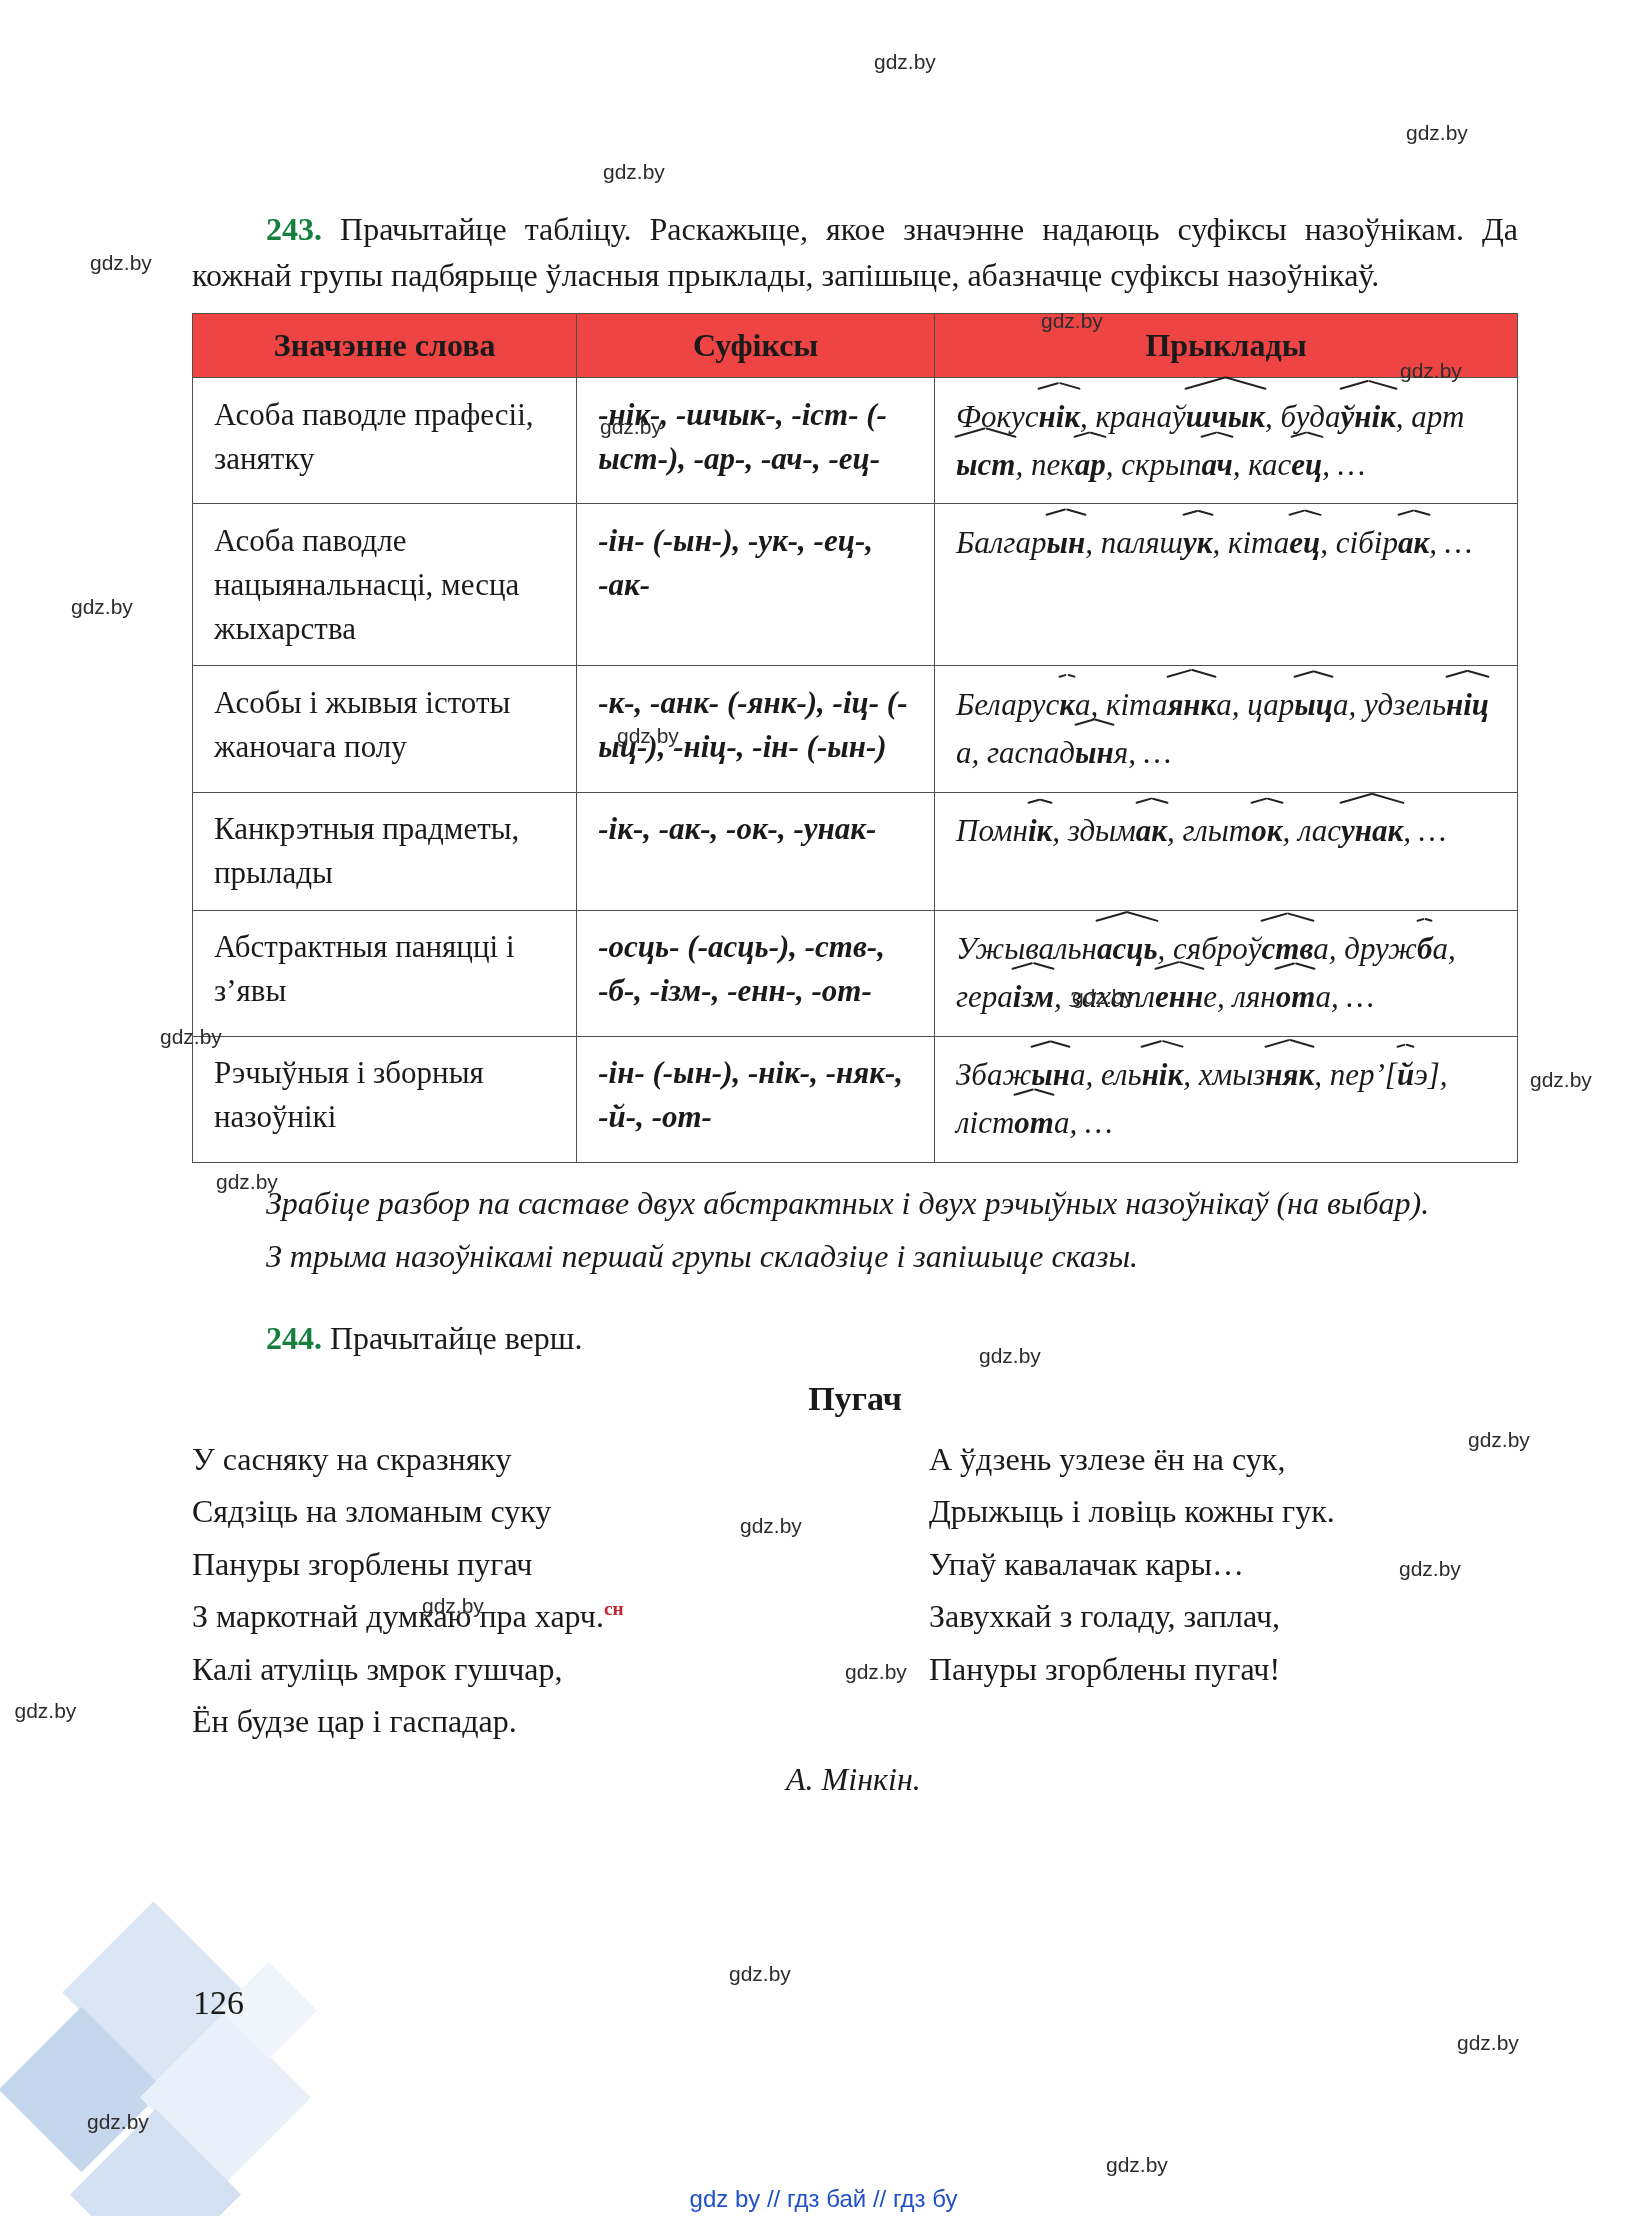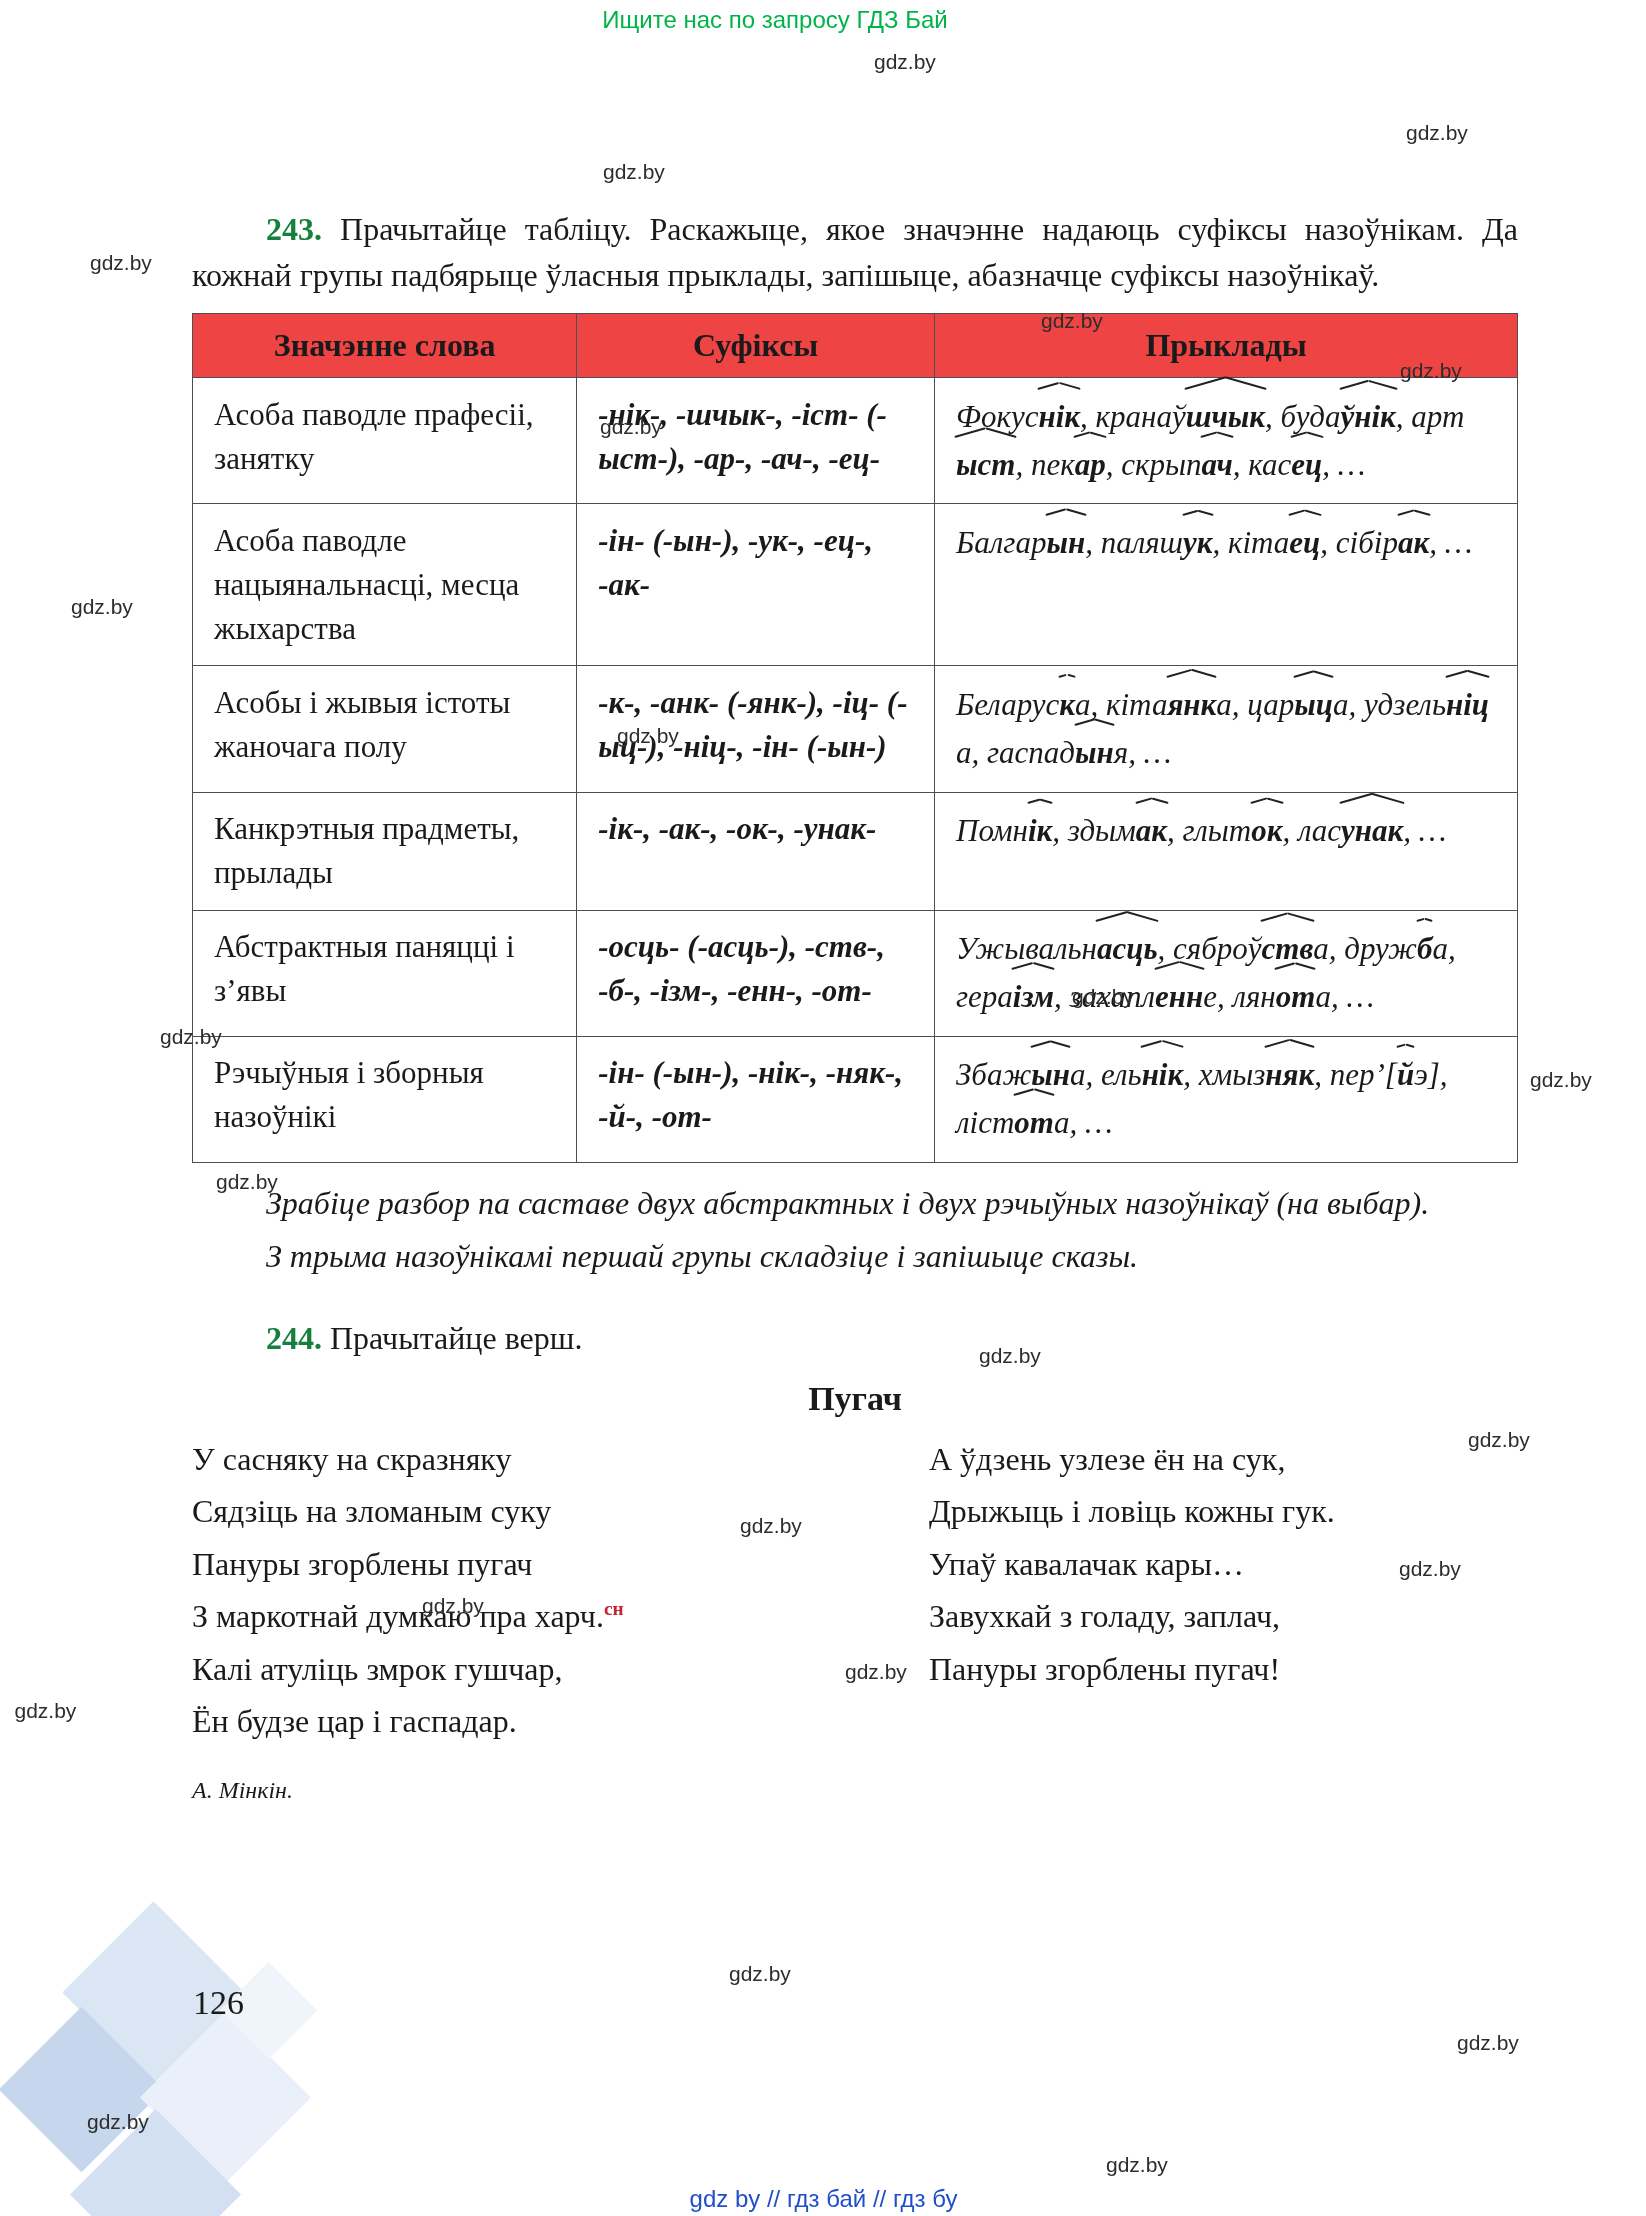--- a/index.html
+++ b/index.html
@@ -93,24 +93,24 @@
     text-align: center;
     font-weight: bold;
     font-size: 34px;
     margin: 19.3px 0 14.5px 0;
   }
   .poem-cols { display: flex; }
   .poem-col.left  { flex: 0 0 737px; }
   .poem-col.right { flex: 1; }
   .pline { font-size: 32px; line-height: 1.64; white-space: nowrap; }
   .poem-author {
-    text-align: left;
+    text-align: center;
     font-style: italic;
-    font-size: 24px;
-    margin-top: 29px;
+    font-size: 32px;
+    margin-top: 13px;
     padding-right: 3.2px;
   }
   .page-number {
     position: absolute;
     left: 193px;
     top: 1984px;
     font-size: 34px;
     z-index: 6;
   }
   .diamond { position: absolute; transform: rotate(45deg); z-index: 1; }
@@ -127,21 +127,20 @@
     font-size: 24px;
     color: #2050c8;
     z-index: 6;
   }
 </style>
 </head>
 <body>
 
 <div class="page">
 
-  <div class="banner">Ищите нас по запросу ГДЗ Бай</div>
 
   <span class="wm" style="left:874px;top:50px;">gdz.by</span>
   <span class="wm" style="left:1406px;top:121px;">gdz.by</span>
   <span class="wm" style="left:603px;top:160px;">gdz.by</span>
   <span class="wm" style="left:90px;top:251px;">gdz.by</span>
   <span class="wm" style="left:1041px;top:309px;">gdz.by</span>
   <span class="wm" style="left:1400px;top:359px;">gdz.by</span>
   <span class="wm" style="left:600px;top:415px;">gdz.by</span>
   <span class="wm" style="left:71px;top:595px;">gdz.by</span>
   <span class="wm" style="left:617px;top:724px;">gdz.by</span>

